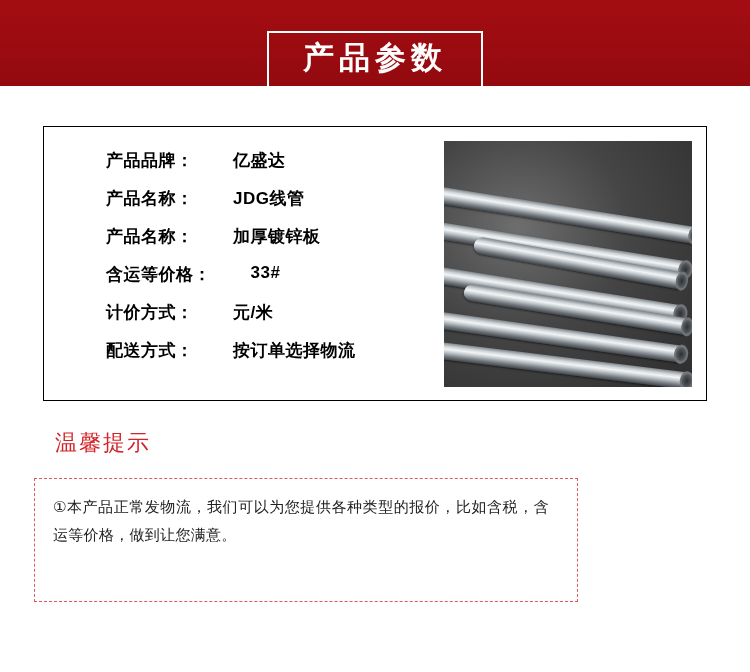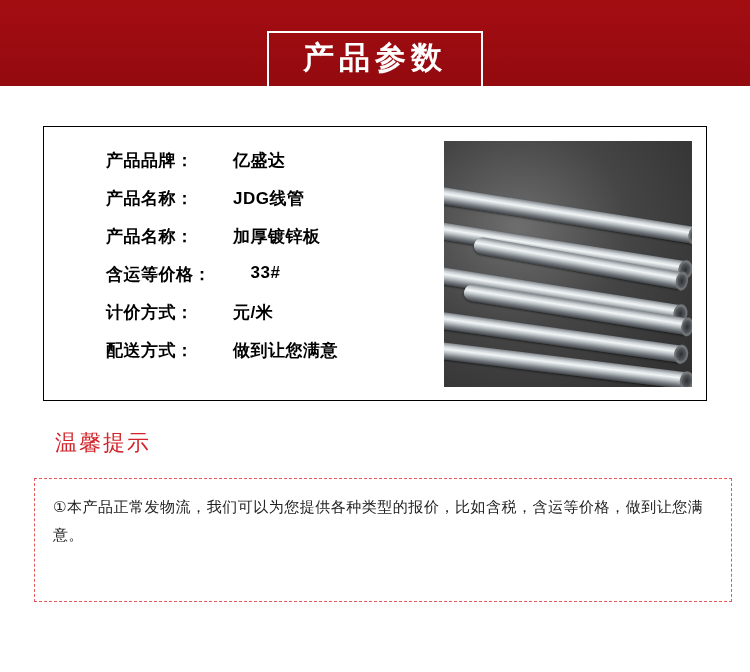--- a/index.html
+++ b/index.html
@@ -123,21 +123,21 @@
     top: 428px;
     font-size: 22px;
     font-weight: normal;
     color: #d2232a;
     letter-spacing: 2px;
   }
   .tips-box {
     position: absolute;
     left: 34px;
     top: 478px;
-    width: 698px;
+    width: 544px;
     height: 124px;
     border: 1px dashed #e05a5a;
     box-sizing: border-box;
     background: #ffffff;
     padding: 14px 28px 0 18px;
   }
   .tip-item {
     font-size: 15px;
     color: #222222;
     line-height: 28px;
@@ -179,21 +179,21 @@
       <span class="spec-value">33#</span>
     </div>
     <div class="spec-row">
       <span class="spec-label">计价方式</span>
       <span class="spec-colon">：</span>
       <span class="spec-value">元/米</span>
     </div>
     <div class="spec-row">
       <span class="spec-label">配送方式</span>
       <span class="spec-colon">：</span>
-      <span class="spec-value">做到让您满意</span>
+      <span class="spec-value">按订单选择物流</span>
     </div>
   </div>
 
   <div class="photo-frame">
     <div class="photo-bg"></div>
     <div class="pipe" style="left:-40px; top:40px;  width:300px; transform: rotate(9deg);"></div>
     <div class="pipe" style="left:-50px; top:74px;  width:300px; transform: rotate(9deg);"></div>
     <div class="pipe short" style="left:30px; top:95px; width:215px; transform: rotate(10deg);"></div>
     <div class="pipe" style="left:-55px; top:118px; width:300px; transform: rotate(9deg);"></div>
     <div class="pipe short" style="left:20px; top:142px; width:230px; transform: rotate(9deg);"></div>

